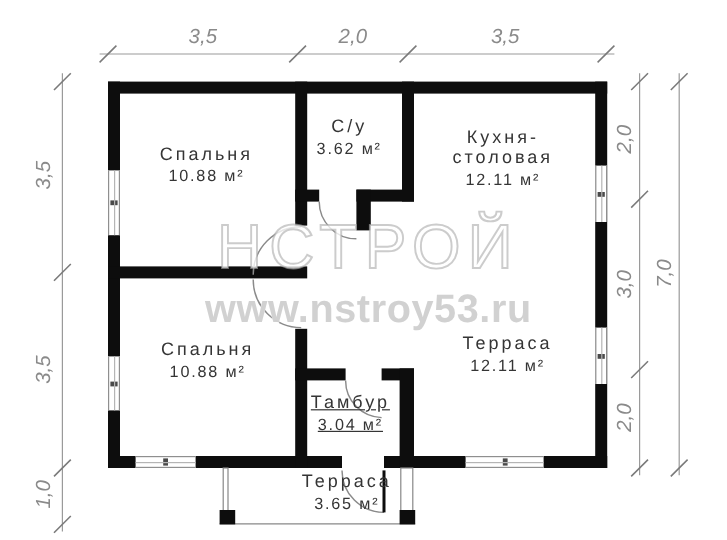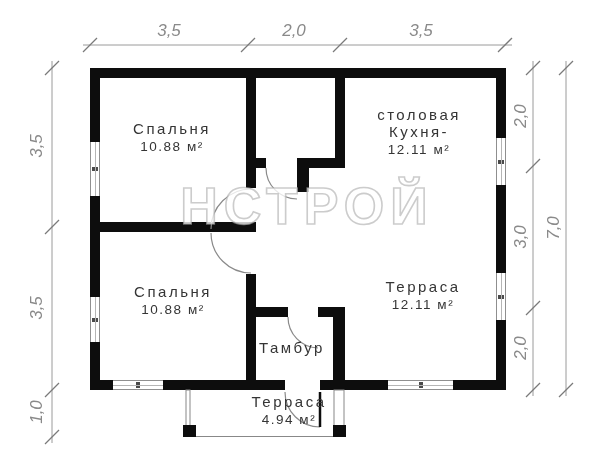--- a/index.html
+++ b/index.html
@@ -14,21 +14,21 @@
   .window.v::before{content:"";position:absolute;top:50%;left:1px;right:1px;height:4px;margin-top:-2px;background:#4a4a4a;}
   .window.h::before{content:"";position:absolute;left:50%;top:1px;bottom:1px;width:4px;margin-left:-2px;background:#4a4a4a;}
   svg.lines{position:absolute;left:0;top:0;z-index:10;}
   .room-label{position:absolute;transform:translateX(-50%);text-align:center;color:#353535;
               letter-spacing:2.5px;font-size:15px;line-height:17px;white-space:nowrap;z-index:40;}
   .room-label .area{font-size:13.5px;letter-spacing:1.5px;margin-top:1px;}
   .dim{position:absolute;color:#8a8a8a;font-style:italic;font-size:17px;white-space:nowrap;
        transform:translate(-50%,-50%);z-index:20;}
   .dim.v{transform:translate(-50%,-50%) rotate(-90deg);}
   .wm-logo{position:absolute;left:307px;top:206px;transform:translate(-50%,-50%);
-           font-size:52px;font-weight:bold;letter-spacing:6px;white-space:nowrap;
+           font-size:52px;font-weight:normal;letter-spacing:6px;white-space:nowrap;
            color:rgba(255,255,255,0.78);-webkit-text-stroke:1.6px rgba(173,173,173,0.62);z-index:30;}
   .wm-url{position:absolute;left:307px;top:257px;transform:translate(-50%,-50%);
           font-size:33px;font-weight:bold;letter-spacing:0.5px;white-space:nowrap;
           color:rgba(197,197,197,0.8);text-shadow:0 1px 0 rgba(255,255,255,0.85),0 -1px 0 rgba(255,255,255,0.85);z-index:30;}
 </style>
 </head>
 <body>
 
 <div class="plan">
 
@@ -90,44 +90,50 @@
       <path d="M 266 168 A 31 31 0 0 0 297 199"></path>
       <path d="M 251 189 A 40 40 0 0 0 211 229"></path>
       <path d="M 251 273 A 40 40 0 0 1 211 233"></path>
       <path d="M 288 317 A 31 31 0 0 0 318 348"></path>
       <path d="M 285 392 A 35 35 0 0 0 320 427"></path>
     </g>
     <line x1="320" y1="392" x2="320" y2="427" stroke="#0d0d0d" stroke-width="2.5"></line>
   </svg>
 
   <div class="wm-logo">НСТРОЙ</div>
+  <div class="wm-url">www.nstroy53.ru</div>
 
   <div class="room-label" style="left:172px;top:120px;">
     <div>Спальня</div>
     <div class="area">10.88 м²</div>
   </div>
+  <div class="room-label" style="left:291px;top:97px;">
+    <div>С/у</div>
+    <div class="area">3.62 м²</div>
+  </div>
   <div class="room-label" style="left:419px;top:106px;">
+    <div>Кухня-</div>
     <div>столовая</div>
-    <div>Кухня-</div>
     <div class="area">12.11 м²</div>
   </div>
   <div class="room-label" style="left:173px;top:283px;">
     <div>Спальня</div>
     <div class="area">10.88 м²</div>
   </div>
   <div class="room-label" style="left:423px;top:278px;">
     <div>Терраса</div>
     <div class="area">12.11 м²</div>
   </div>
-  <div class="room-label" style="left:292px;top:339px;">
+  <div class="room-label" style="left:292px;top:327px;text-decoration:underline;">
     <div>Тамбур</div>
+    <div class="area">3.04 м²</div>
   </div>
   <div class="room-label" style="left:249px;top:393px;margin-left:40px;">
     <div>Терраса</div>
-    <div class="area">4.94 м²</div>
+    <div class="area">3.65 м²</div>
   </div>
 
   <div class="dim" style="left:169px;top:31px;">3,5</div>
   <div class="dim" style="left:294px;top:31px;">2,0</div>
   <div class="dim" style="left:421px;top:31px;">3,5</div>
   <div class="dim v" style="left:37px;top:146px;">3,5</div>
   <div class="dim v" style="left:37px;top:308px;">3,5</div>
   <div class="dim v" style="left:37px;top:412px;">1,0</div>
   <div class="dim v" style="left:521px;top:116px;">2,0</div>
   <div class="dim v" style="left:521px;top:237px;">3,0</div>

